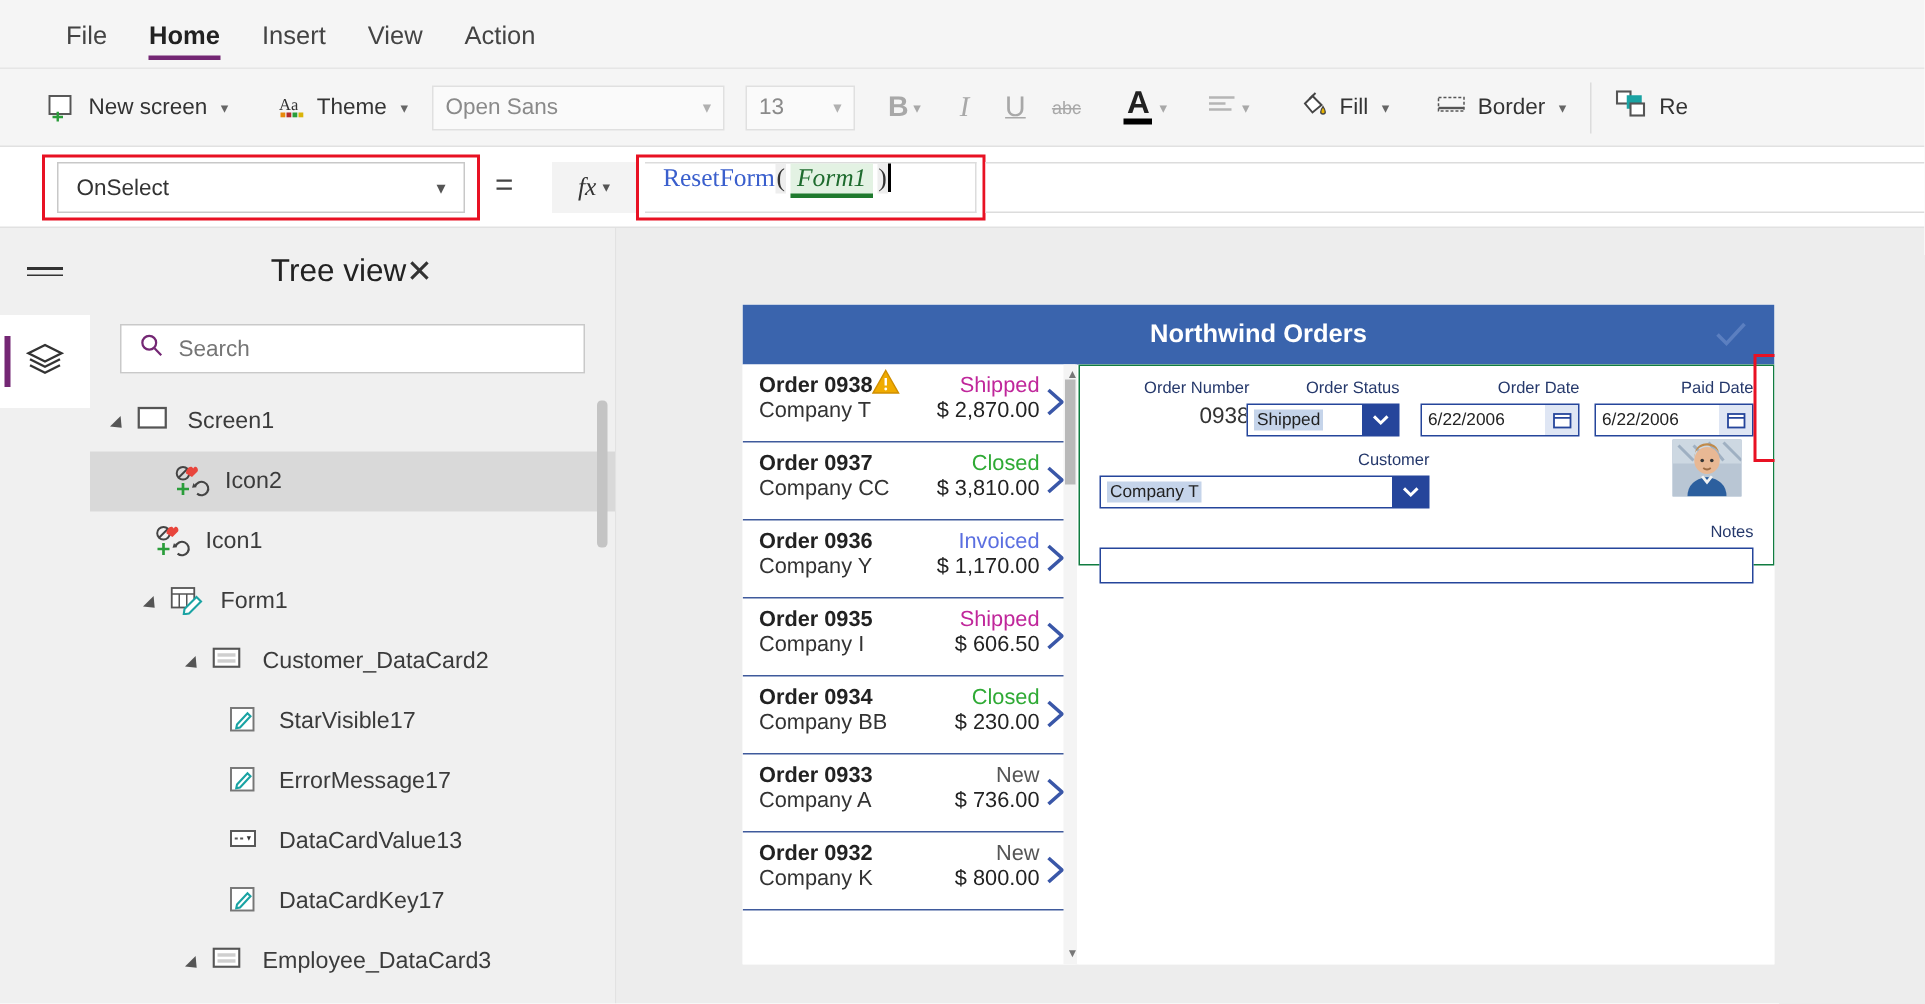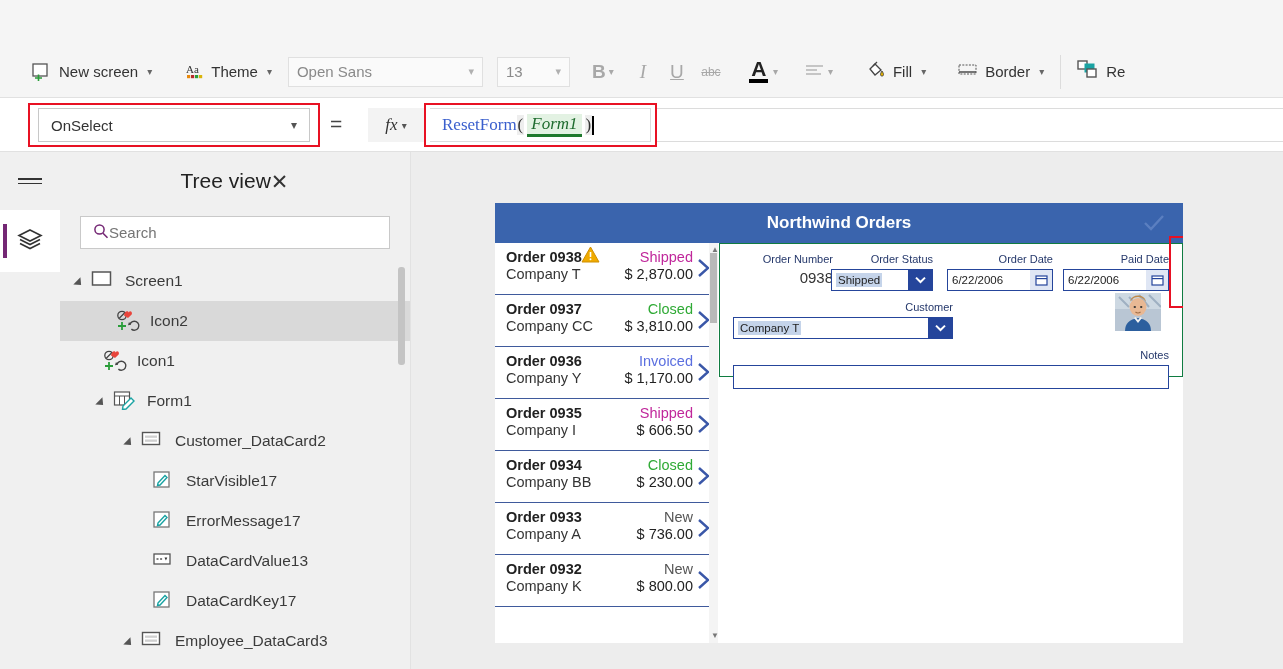--- a/index.html
+++ b/index.html
@@ -88,21 +88,21 @@
   }
   .fx .fxi { font-style: italic; font-family: "Liberation Serif", serif; font-size: 17px; color: #333; }
   .fx .chev { font-size: 10px; color: #555; }
   .formula-outline {
     position: absolute; left: 424px; top: 103px; width: 233px; height: 44px;
     border: 2px solid #e81123; pointer-events: none;
   }
   .formula-input {
     position: absolute; left: 430px; top: 108px; width: 221px; height: 34px;
     background: #fff; border: 1px solid #dcdcdc; border-left: none;
-    display: flex; align-items: center; padding-left: 12px;
+    display: flex; align-items: flex-start; padding-left: 12px;
     font-family: "Liberation Serif", serif; font-size: 17px; white-space: nowrap;
   }
   .tok-fn { color: #3a5fcd; }
   .tok-paren { color: #333; background: #eeeeee; padding: 0 1px; }
   .tok-ident {
     color: #1e6b2e; font-style: italic; background: #e3f2e3;
     padding: 0 4px; border-bottom: 3px solid #1f7a2e; margin: 0 3px;
   }
   .caret { display: inline-block; width: 2px; height: 19px; background: #000; vertical-align: -3px; }
 
@@ -133,21 +133,21 @@
   }
   .tree-head {
     height: 58px; display: flex; align-items: center; justify-content: center;
     padding: 0 20px 0 19px;
   }
   .tree-title { font-size: 21px; color: #222; }
   .tree-close { font-size: 21px; color: #333; cursor: pointer; line-height: 1; }
   .search-wrap { padding: 6px 20px 12px 20px; }
   .search-box {
     height: 33px; background: #fff; border: 1px solid #c9c9c9;
-    display: flex; align-items: center; padding: 0 12px; cursor: text;
+    display: flex; align-items: center; gap: 10px; padding: 0 12px; cursor: text;
   }
   .search-box input {
     border: none; outline: none; font-size: 15px; color: #6e6e6e;
     font-family: "Liberation Sans", sans-serif; background: transparent; width: 100%;
   }
   .tree-list { position: relative; height: 407px; overflow: hidden; }
   .tnode {
     display: flex; align-items: center; height: 40px; cursor: pointer;
     font-size: 15.5px; color: #3b3b3b; white-space: nowrap;
   }
@@ -254,20 +254,27 @@
   .sel-box {
     position: absolute; left: 674px; top: 33px; width: 76px; height: 72px;
     border: 2px solid #e81123; pointer-events: none; z-index: 20;
   }
 </style>
 </head>
 <body>
 
 <div class="app">
 
+  <div class="ribbon-tabs">
+    <div class="tab">File</div>
+    <div class="tab active">Home</div>
+    <div class="tab">Insert</div>
+    <div class="tab">View</div>
+    <div class="tab">Action</div>
+  </div>
 
   <div class="cmdbar">
     <div style="width:22px"></div>
 
     <div class="cmd">
       <span style="display:inline-block;width:20px;height:18px;position:relative;">
         <svg width="20" height="18" viewBox="0 0 20 18">
           <rect x="1" y="1" width="14" height="12" fill="#fff" stroke="#555" stroke-width="1.3"></rect>
           <path d="M3 15 h7 M6.5 11.5 v7" stroke="#2a9d3a" stroke-width="1.6"></path>
         </svg>

